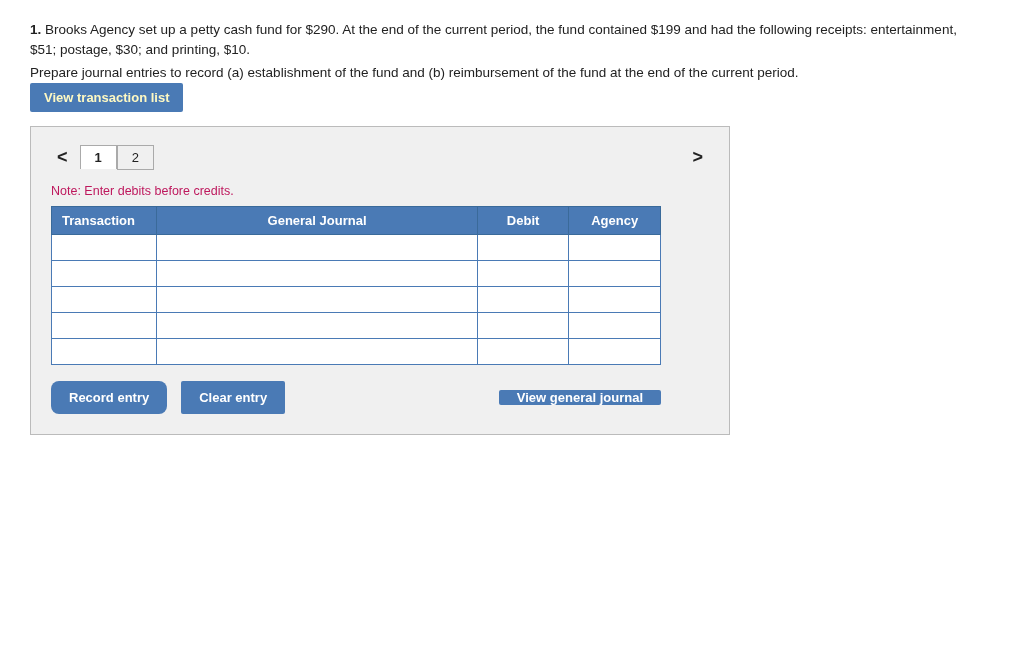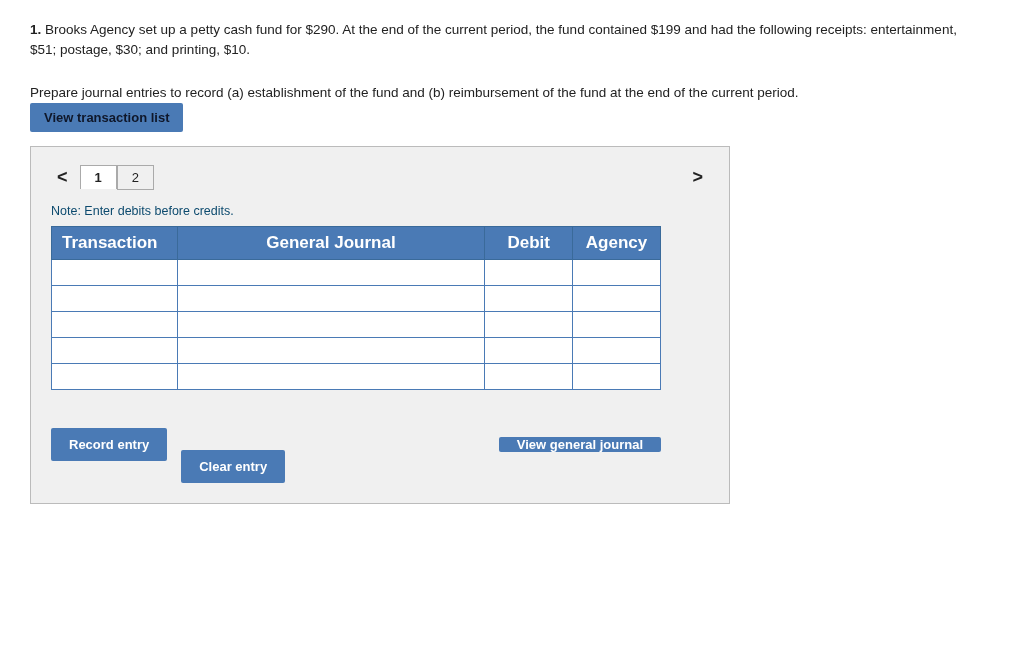--- a/index.html
+++ b/index.html
@@ -8,31 +8,31 @@
       font-size: 14px;
       background: #fff;
       color: #222;
       padding: 20px 30px;
       width: 1024px;
       min-height: 668px;
     }
     .problem-text {
       font-size: 13.5px;
       line-height: 1.5;
-      margin-bottom: 22px;
+      margin-bottom: 2px;
       max-width: 940px;
     }
     .prepare-text {
       font-size: 13.5px;
       line-height: 1.5;
       max-width: 940px;
     }
     .view-transaction-btn {
       background: #4a7ab5;
-      color: #0f172a;
+      color: #fef9c3;
       border: none;
       padding: 7px 14px;
       font-size: 13px;
       font-weight: bold;
       cursor: pointer;
       margin-bottom: 14px;
       border-radius: 2px;
     }
     .worksheet-container {
       border: 1px solid #bbb;
@@ -84,34 +84,34 @@
     .description-box {
       background: #fff;
       border: 1px solid #ccc;
       padding: 14px 16px;
       font-size: 13.5px;
       margin-bottom: 12px;
       min-height: 70px;
       max-width: 610px;
     }
     .note-text {
-      color: #0c4a6e;
+      color: #be185d;
       font-size: 12.5px;
       margin-bottom: 8px;
     }
     .journal-table {
       width: 100%;
       border-collapse: collapse;
       max-width: 610px;
       margin-bottom: 16px;
     }
     .journal-table thead tr th {
       background: #4a7ab5;
       color: #fff;
-      font-size: 17px;
+      font-size: 13px;
       font-weight: bold;
       padding: 6px 8px;
       border: 1px solid #3a6a9a;
       text-align: center;
     }
     .journal-table thead tr th:first-child {
       text-align: left;
       padding-left: 10px;
     }
     .journal-table tbody tr td {
@@ -150,33 +150,32 @@
       max-width: 610px;
     }
     .record-btn {
       background: #4a7ab5;
       color: #fff;
       border: none;
       padding: 9px 18px;
       font-size: 13px;
       font-weight: bold;
       cursor: pointer;
+      border-radius: 8px;
+      margin-right: 14px;
+    }
+    .clear-btn {
+      background: #4a7ab5;
+      color: #fff;
+      border: none;
+      padding: 9px 18px;
+      font-size: 13px;
+      font-weight: bold;
+      cursor: pointer;
       border-radius: 2px;
-      margin-right: 14px;
-    }
-    .clear-btn {
-      background: #4a7ab5;
-      color: #fff;
-      border: none;
-      padding: 9px 18px;
-      font-size: 13px;
-      font-weight: bold;
-      cursor: pointer;
-      border-radius: 2px;
-      margin-top: 44px;
     }
     .view-journal-btn {
       background: #4a7ab5;
       color: #fff;
       border: none;
       padding: 0 18px;
       font-size: 13px;
       font-weight: bold;
       cursor: pointer;
       border-radius: 2px;

